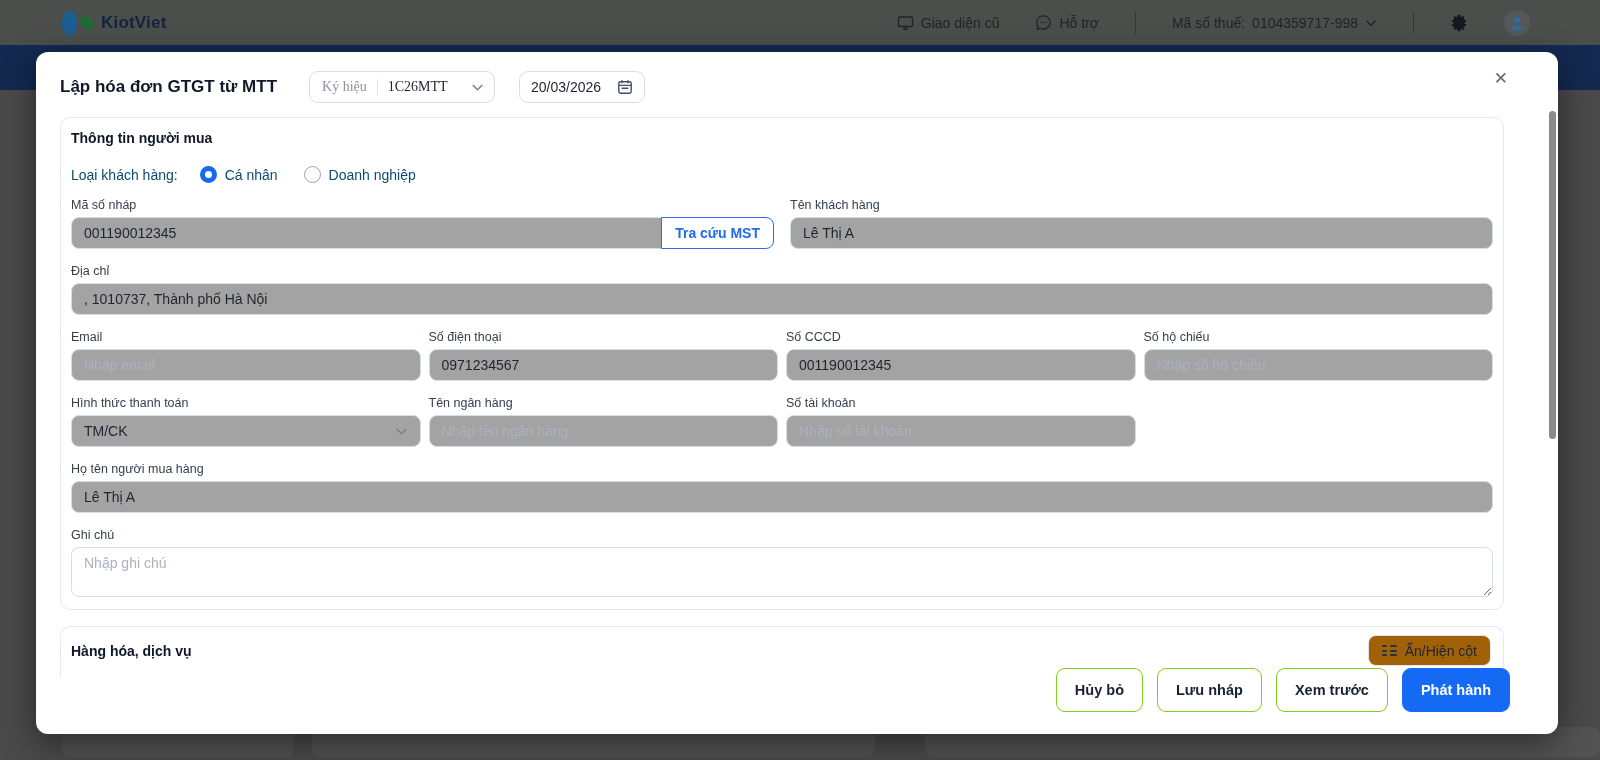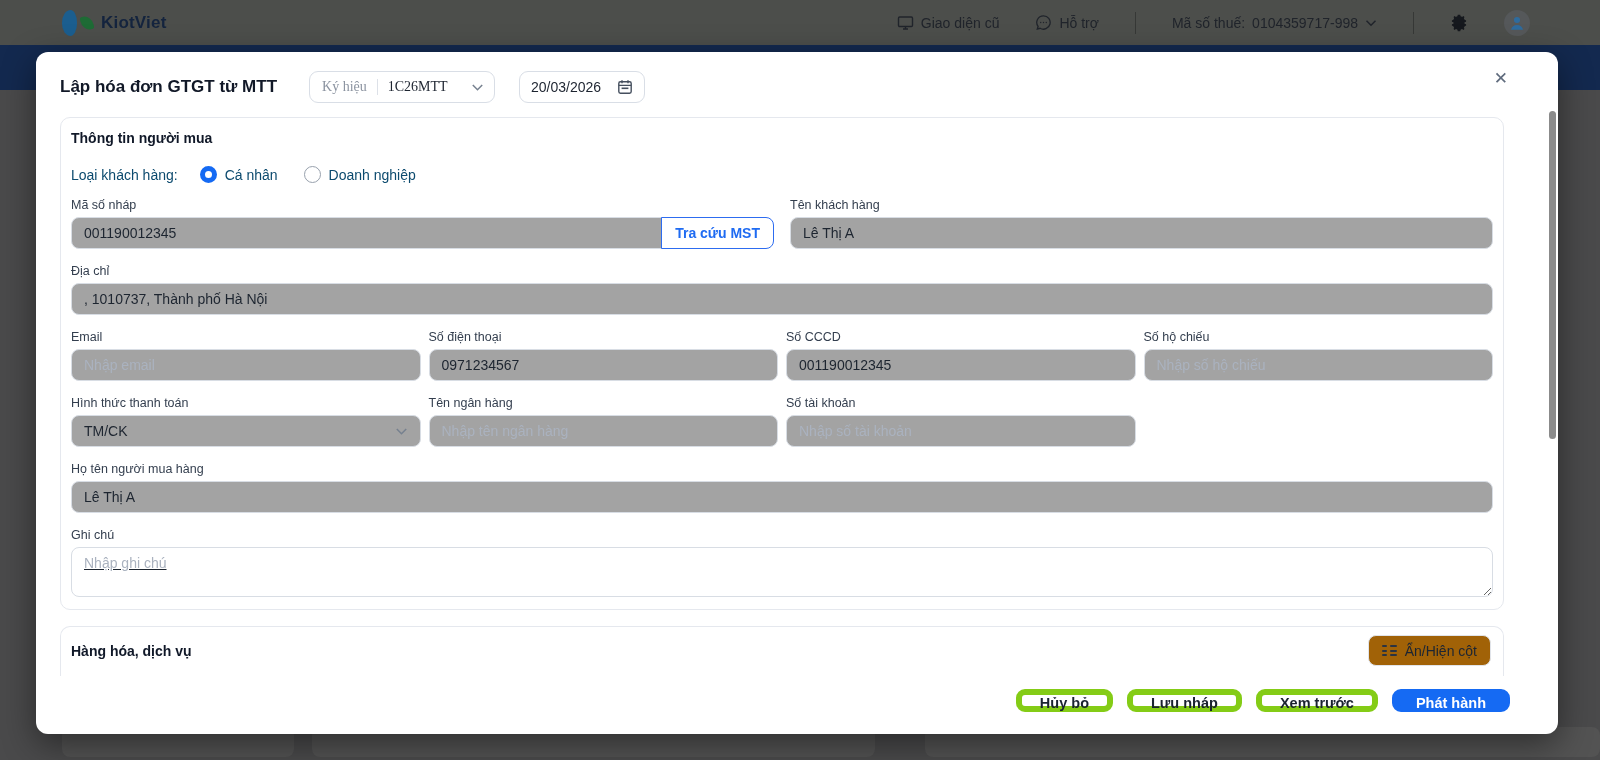--- a/index.html
+++ b/index.html
@@ -113,21 +113,21 @@
     border:1px solid #2d6cf0; border-radius:0 8px 8px 0; color:#1f6bf2;
     font-size:14px; font-weight:700; cursor:pointer; z-index:1; white-space:nowrap;
     font-family:"Liberation Sans",sans-serif;
   }
 
   .select-field { display:flex; align-items:center; justify-content:space-between; cursor:pointer; }
 
   .tarea {
     width:100%; height:50px; border:1px solid #d8dde4; border-radius:8px;
     padding:7px 12px; font-size:14px; color:#1d2530; resize:vertical;
-    font-family:"Liberation Sans",sans-serif; outline:none; display:block;text-decoration:underline;
+    font-family:"Liberation Sans",sans-serif; outline:none; display:block;
   }
 
   .items-card {
     margin:16px 54px 0 24px; border:1px solid #e5e8ee; border-bottom:none;
     border-radius:10px 10px 0 0; padding:10px 12px 12px 10px; height:50px;
     display:flex; align-items:center; justify-content:space-between;
   }
   .toggle-cols-btn {
     height:31px; padding:0 13px; background:#a16207; border:1px solid #e1e4ea;
     border-radius:8px; display:flex; align-items:center; gap:8px;
@@ -135,21 +135,21 @@
   }
   .cols-icon { display:inline-flex; flex-direction:column; gap:2.5px; }
   .cols-icon i { display:flex; gap:2.5px; }
   .cols-icon b { display:block; height:2px; border-radius:1px; background:#2a3342; }
   .cols-icon b.s { width:5px; } .cols-icon b.l { width:7px; }
 
   .modal-footer {
     position:absolute; right:48px; bottom:22px; display:flex; gap:14px;
   }
   .btn {
-    height:23px; padding:0 18px; border-radius:9px; border:6px solid #84cc16;
+    height:44px; padding:0 18px; border-radius:9px; border:1px solid #84cc16;
     background:#fff; font-size:14.5px; font-weight:600; color:#1a2230;
     cursor:pointer; font-family:"Liberation Sans",sans-serif;
   }
   .btn.primary { background:#156af3; border-color:#156af3; color:#fff; font-weight:700; }
 
   svg { display:block; }
 </style>
 </head>
 <body>
 

